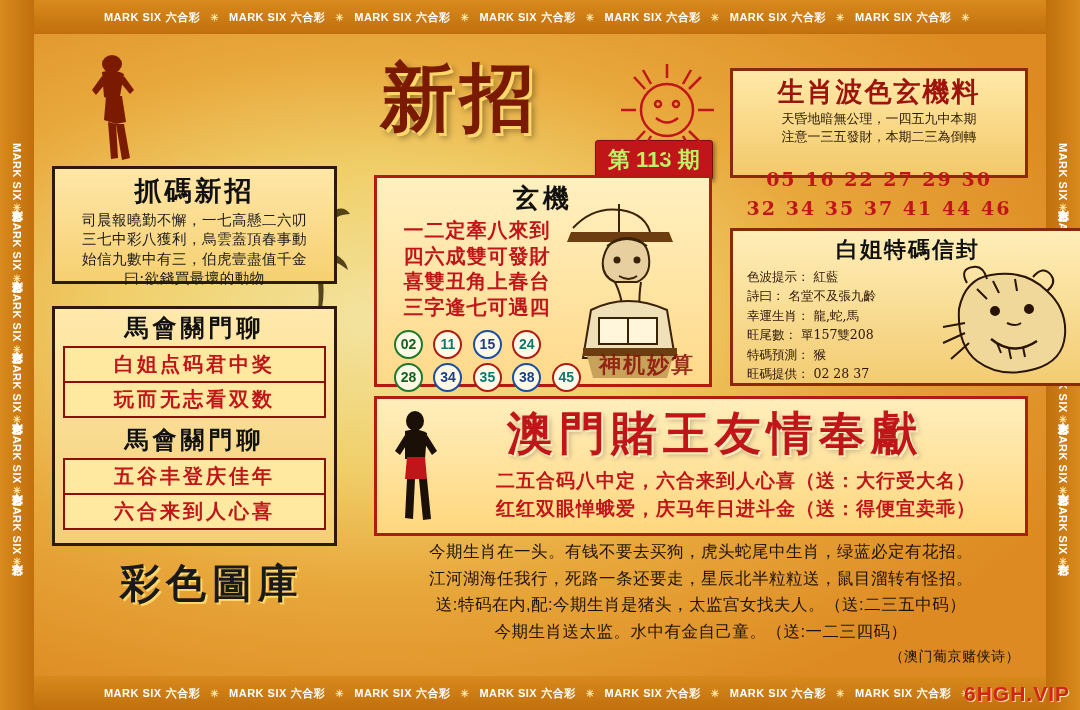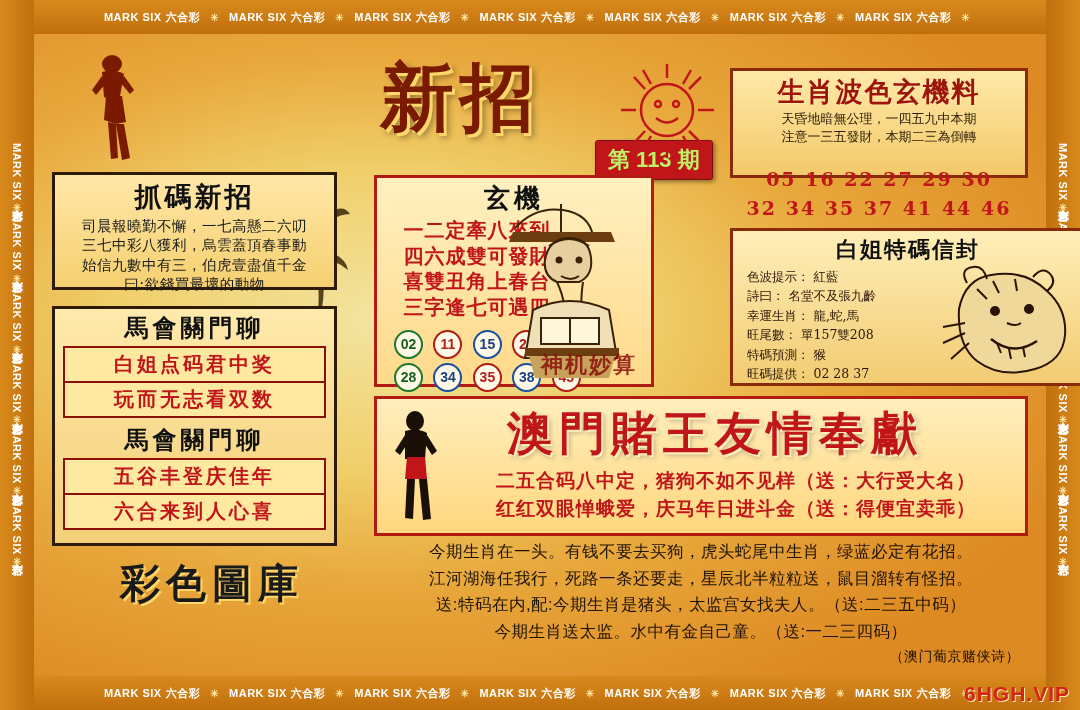--- a/index.html
+++ b/index.html
@@ -49,41 +49,41 @@
     padding:4px 12px;border-radius:3px;border:1px solid #7c0d10;
     box-shadow:2px 2px 4px rgba(0,0,0,.4);white-space:nowrap;
   }
   
   .sun{position:absolute;left:612px;top:58px;width:110px;height:110px;}
 
   
   .panel{position:absolute;box-sizing:border-box;}
 
   
-  #p-zhuama{left:52px;top:172px;width:285px;height:118px;
+  #p-zhuama{left:52px;top:166px;width:285px;height:118px;
     border:3px solid #2e1a08;background:linear-gradient(180deg,#ffe7a8,#f6d070);}
   #p-zhuama h3{margin:4px 0 2px;text-align:center;font-family:"DejaVu Serif",serif;
     font-size:27px;font-weight:bold;color:#111;letter-spacing:3px;}
   #p-zhuama .ln{text-align:center;font-size:14.5px;color:#1a1a1a;line-height:1.33;
     font-family:"DejaVu Serif",serif;letter-spacing:.5px;}
 
   
-  #p-xuanji{left:374px;top:175px;width:280px;height:212px;
+  #p-xuanji{left:374px;top:175px;width:338px;height:212px;
     border:3px solid #b01c12;background:linear-gradient(180deg,#fff0c0,#ffd98a);}
   #p-xuanji .hd{text-align:center;font-family:"DejaVu Serif",serif;font-size:26px;
     font-weight:bold;color:#111;letter-spacing:4px;margin-top:3px;}
   #p-xuanji .poem{margin-left:10px;margin-top:2px;width:180px;}
   #p-xuanji .poem div{font-family:"DejaVu Serif",serif;font-size:20px;color:#c0161a;
     font-weight:bold;line-height:1.28;letter-spacing:1px;text-align:center;}
   .balls{position:absolute;left:14px;top:150px;width:200px;}
   .ball{display:inline-block;width:25px;height:25px;border-radius:50%;
     border:2px solid #1b4fa0;color:#1b3f86;background:#fff9e6;
     font-size:14px;font-weight:bold;text-align:center;line-height:25px;margin:2px 3px;}
   .ball.g{border-color:#1d7a2c;color:#14621f;}
-  .ball.r{border-color:#b01c12;color:#b91c1c;}
+  .ball.r{border-color:#b01c12;color:#0f766e;}
   .oldman{position:absolute;right:6px;top:20px;width:150px;height:185px;}
   .stamp{position:absolute;right:14px;bottom:4px;font-family:"DejaVu Serif",serif;
     font-size:22px;color:#8a1008;font-weight:bold;letter-spacing:2px;opacity:.85;}
 
   
   #p-shengxiao{left:730px;top:68px;width:298px;height:110px;
     border:3px solid #8a2a08;background:linear-gradient(180deg,#ffe9a8,#f3c96a);}
   #p-shengxiao .hd{text-align:center;font-family:"DejaVu Serif",serif;font-size:27px;
     font-weight:bold;color:#9d140b;letter-spacing:2px;margin-top:3px;
     text-shadow:1px 1px 0 #ffe9a8;}
@@ -401,21 +401,21 @@
         <path d="M20 22 q12 -4 22 2 l-2 26 l-20 0z"></path>
         <path d="M22 48 l18 0 l2 22 l-22 0z" fill="#c0161a"></path>
         <path d="M22 70 l8 0 l-2 40 l-8 -1z"></path>
         <path d="M34 70 l8 0 l4 40 l-8 1z"></path>
         <path d="M42 26 l10 16 l-5 4 l-9 -14z"></path>
         <path d="M20 26 l-10 16 l5 4 l9 -14z"></path>
       </g>
     </svg>
     <div class="banner-title">澳門賭王友情奉獻</div>
     <div class="banner-lines">
-      <div>二五合码八中定，猪狗不如不见样（送：大行受大名）</div>
+      <div>二五合码八中定，六合来到人心喜（送：大行受大名）</div>
       <div>红红双眼惮蛾爱，庆马年日进斗金（送：得便宜卖乖）</div>
     </div>
   </div>
 
   <div class="panel" id="p-poem">
     <div>今期生肖在一头。有钱不要去买狗，虎头蛇尾中生肖，绿蓝必定有花招。</div>
     <div>江河湖海任我行，死路一条还要走，星辰北半粒粒送，鼠目溜转有怪招。</div>
     <div>送:特码在内,配:今期生肖是猪头，太监宫女找夫人。（送:二三五中码）</div>
     <div>今期生肖送太监。水中有金自己童。（送:一二三四码）</div>
     <div class="sig">（澳门葡京赌侠诗）</div>

